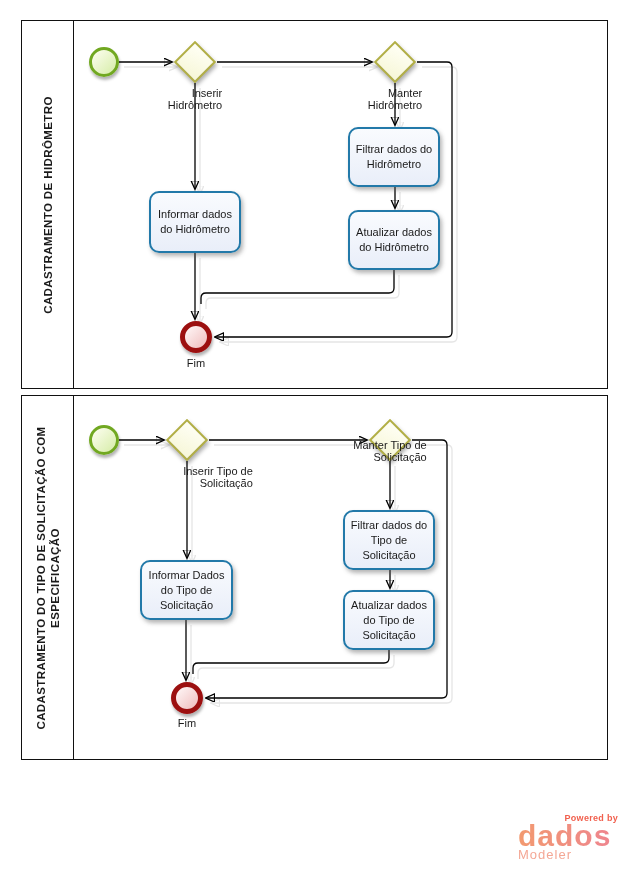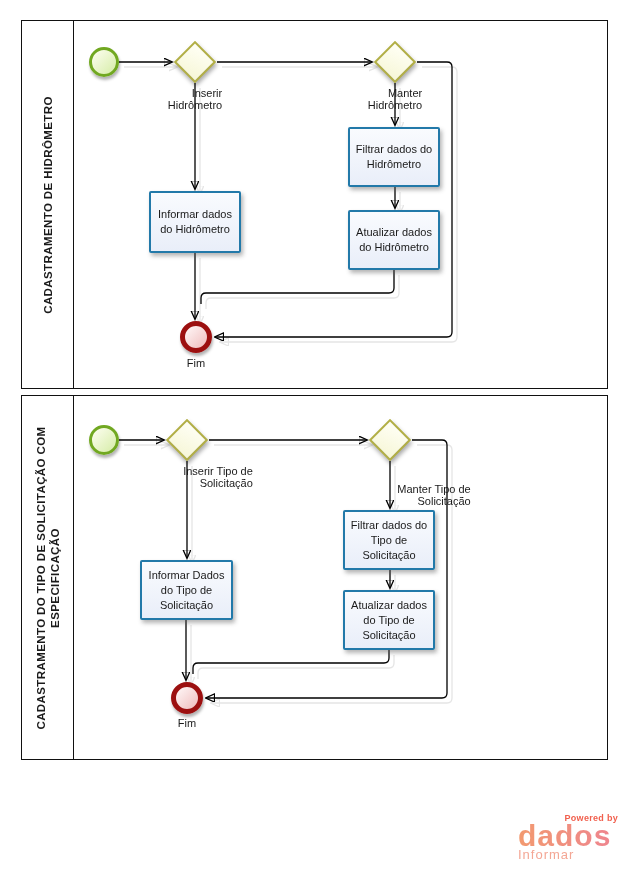--- a/index.html
+++ b/index.html
@@ -22,21 +22,21 @@
   
   .start-ev{position:absolute;width:30px;height:30px;border-radius:50%;box-sizing:border-box;
     border:3px solid #71a821;background:linear-gradient(135deg,#f6fbe3 20%,#d7edaa 95%);
     box-shadow:1px 3px 3px rgba(0,0,0,0.30);}
   .end-ev{position:absolute;width:32px;height:32px;border-radius:50%;box-sizing:border-box;
     border:5px solid #9c1010;background:linear-gradient(135deg,#fdf0f0 15%,#f0bfbf 95%);
     box-shadow:1px 3px 3px rgba(0,0,0,0.30);}
   .gw-wrap{position:absolute;width:30px;height:30px;filter:drop-shadow(1px 3px 2px rgba(0,0,0,0.35));}
   .gw-diamond{width:30px;height:30px;box-sizing:border-box;border:2.5px solid #b2af44;
     background:linear-gradient(160deg,#fefef2 10%,#f7f7d9 95%);transform:rotate(45deg);}
-  .task{position:absolute;box-sizing:border-box;border:2px solid #2279a9;border-radius:2px;
+  .task{position:absolute;box-sizing:border-box;border:2px solid #2279a9;border-radius:10px;
     background:linear-gradient(180deg,#f9fbfe 0%,#e9eef9 100%);
     box-shadow:2px 3px 4px rgba(90,90,90,0.45);
     display:flex;align-items:center;justify-content:center;text-align:center;
     font-size:11px;line-height:15px;white-space:pre-line;padding:2px;}
   .nlabel{position:absolute;transform:translateX(-50%);white-space:pre-line;text-align:right;
     font-size:11px;line-height:12px;width:max-content;}
   
   .brand{position:absolute;left:518px;top:813px;width:104px;}
   .brand .powered{font-size:9px;font-weight:bold;color:#f1604e;text-align:right;padding-right:4px;letter-spacing:.3px;}
   .brand .logo{font-size:30px;font-weight:bold;letter-spacing:1px;line-height:26px;
@@ -118,37 +118,37 @@
 
   <div class="gw-wrap" style="left:172px;top:425px;">
     <div class="gw-diamond"></div>
   </div>
   <div class="nlabel" style="left:186px;top:465px;margin-left:32px;">Inserir Tipo de
 Solicitação</div>
 
   <div class="gw-wrap" style="left:375px;top:425px;">
     <div class="gw-diamond"></div>
   </div>
-  <div class="nlabel" style="left:390px;top:483px;margin-left:44px;">Manter Tipo de
+  <div class="nlabel" style="left:390px;top:439px;">Manter Tipo de
 Solicitação</div>
 
   <div class="task" style="left:140px;top:560px;width:93px;height:60px;">Informar Dados
 do Tipo de
 Solicitação</div>
 
   <div class="task" style="left:343px;top:510px;width:92px;height:60px;">Filtrar dados do
 Tipo de
 Solicitação</div>
 
   <div class="task" style="left:343px;top:590px;width:92px;height:60px;">Atualizar dados
 do Tipo de
 Solicitação</div>
 
   <div class="end-ev" style="left:171px;top:682px;"></div>
   <div class="nlabel" style="left:187px;top:717px;">Fim</div>
 
   <div class="brand">
     <div class="powered">Powered by</div>
     <div class="logo">dados</div>
-    <div class="product">Informar</div>
+    <div class="product">Modeler</div>
   </div>
 
 </div>
 
 </body></html>

